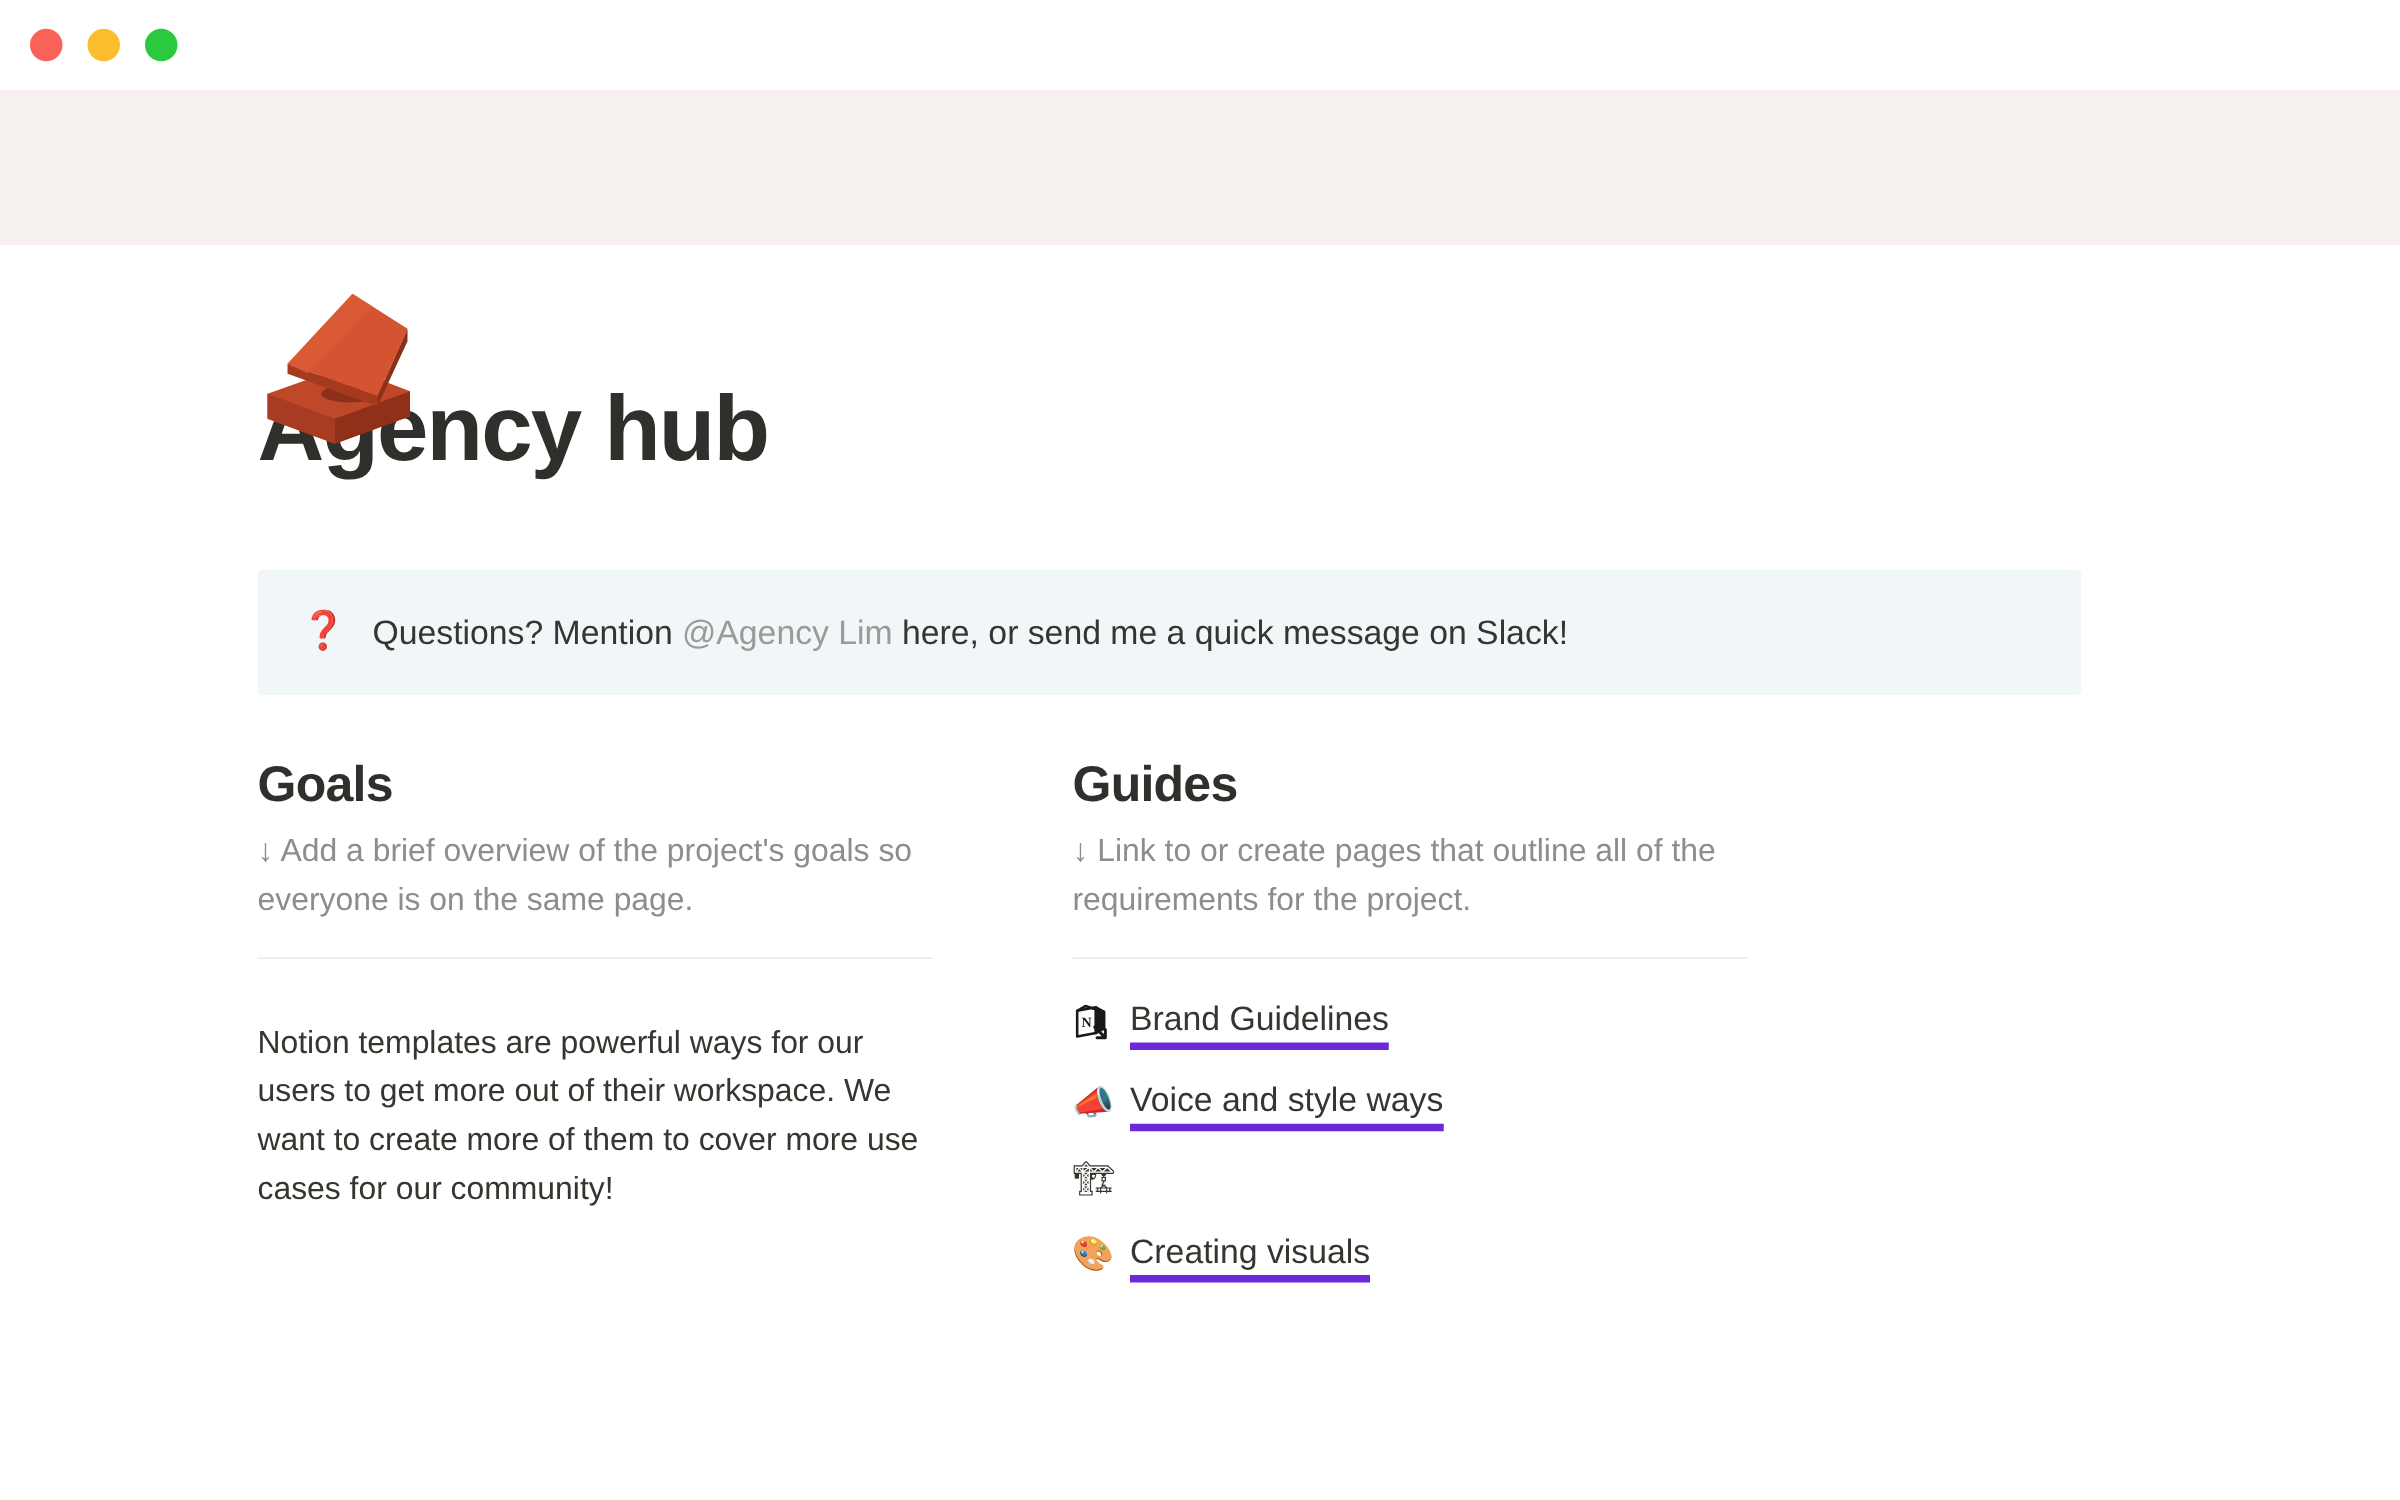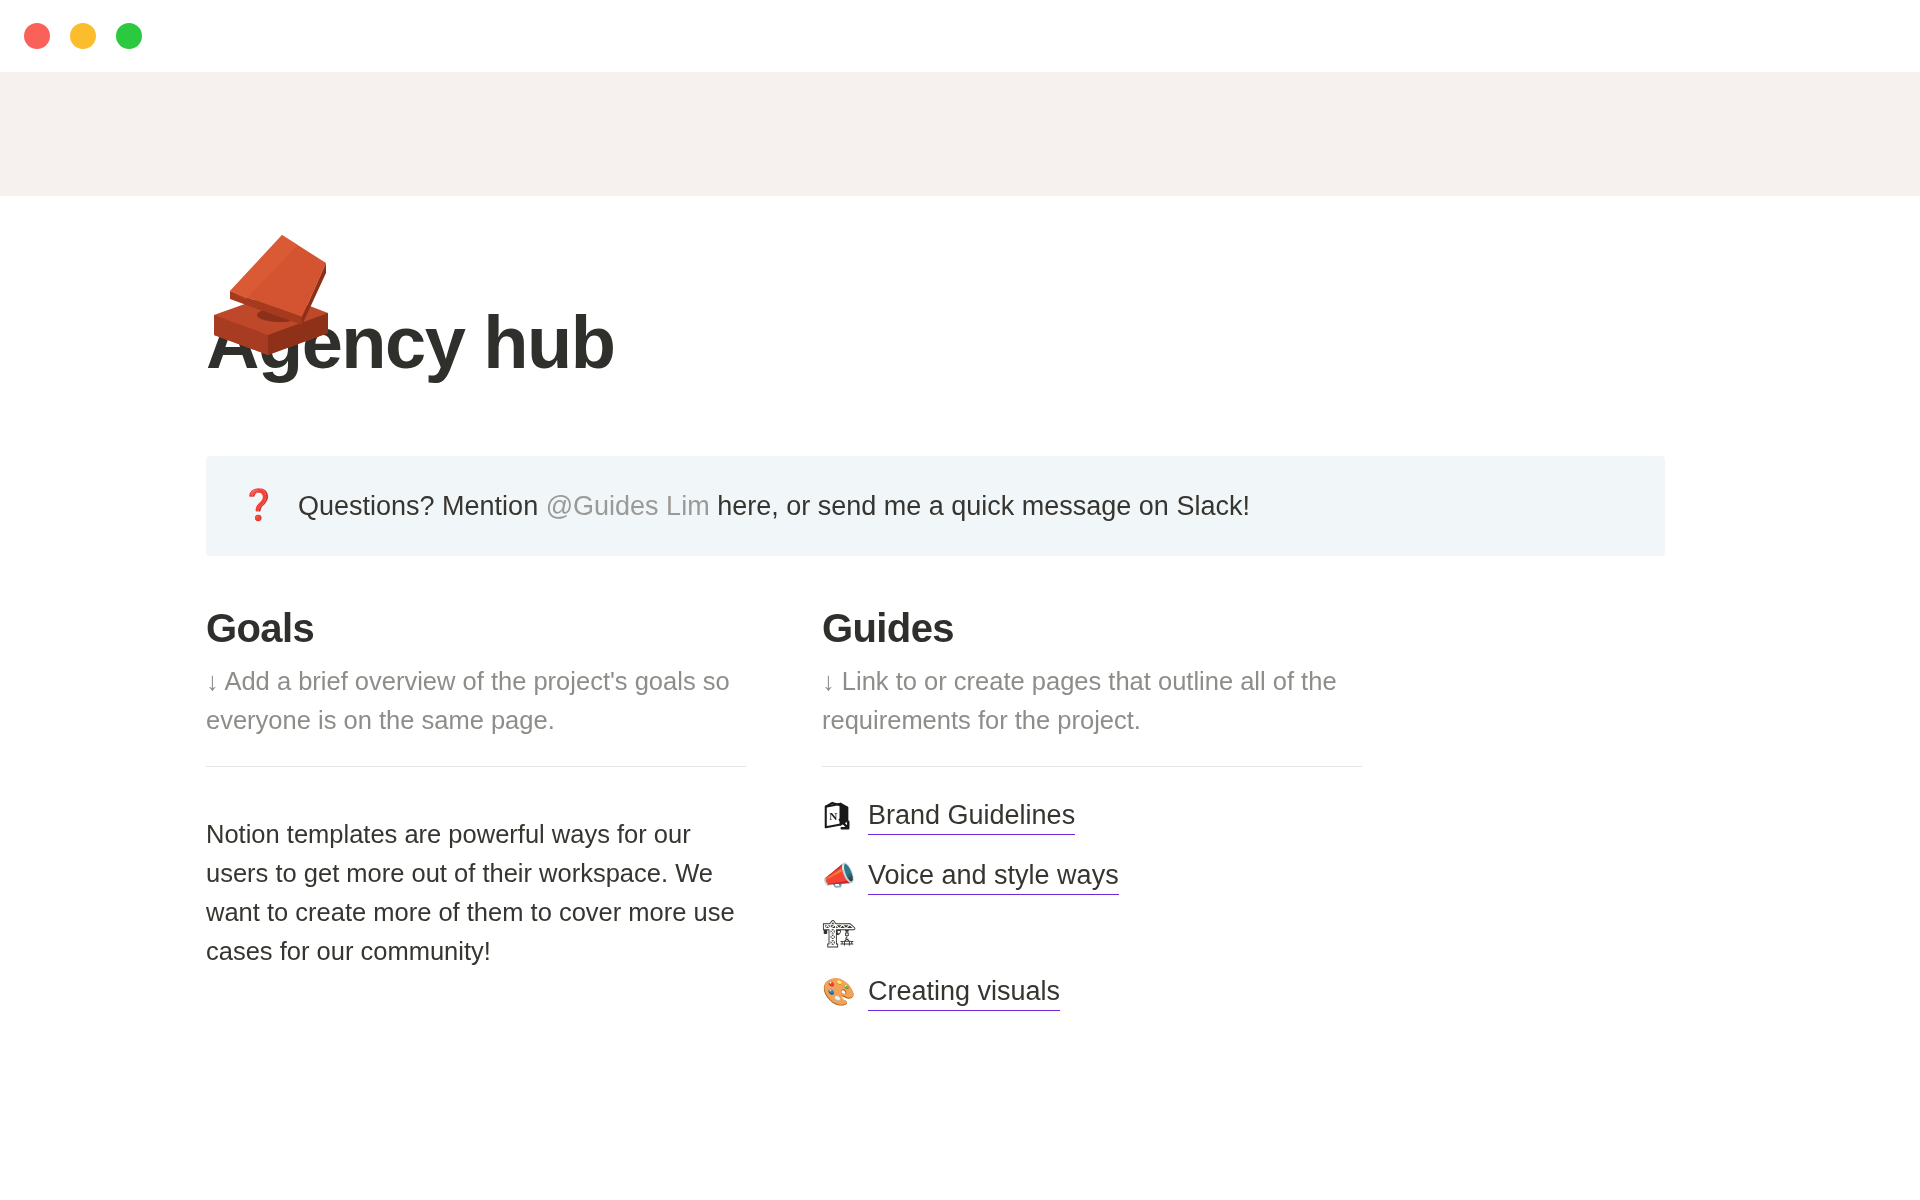--- a/index.html
+++ b/index.html
@@ -123,21 +123,21 @@
   }
   .callout-text .b { font-weight: normal; }
   .callout-text .mention {
     color: #9b9a97;
   }
 
   
   .columns {
     display: flex;
     margin-top: 48px;
-    gap: 76px;
+    gap: 112px;
   }
   .col { width: 540px; }
 
   .col-heading {
     font-size: 40px;
     font-weight: bold;
     color: #2f2f2b;
     letter-spacing: -0.6px;
     line-height: 1.2;
   }
@@ -180,21 +180,21 @@
     width: 32px;
     flex: 0 0 auto;
     text-align: center;
     font-family: "DejaVu Sans", sans-serif;
   }
 
   .link-label {
     font-size: 27px;
     line-height: 36px;
     color: #37352f;
-    border-bottom: 1px solid #6d28d9;
+    border-bottom: 6px solid #6d28d9;
     padding-bottom: 1px;
   }
 
   
   .notion-icon { width: 30px; height: 30px; display:block; }
 </style>
 </head>
 <body>
 
 <div class="window">
@@ -225,21 +225,21 @@
           <path d="M96 88 L120 34 L120 44 L96 96 Z" fill="#8d3018"></path>
           <path d="M24 62 L76 6 L92 16 L40 70 Z" fill="#e0603c" opacity="0.55"></path>
         </svg>
       </div>
 
       <h1 class="page-title">Agency hub</h1>
 
       <div class="callout">
         <span class="callout-icon">❓</span>
         <div class="callout-text">
-          <span class="b">Questions?</span><span> Mention </span><span class="mention">@Guides Lim</span><span> here, or send me a quick message on Slack!</span>
+          <span class="b">Questions?</span><span> Mention </span><span class="mention">@Agency Lim</span><span> here, or send me a quick message on Slack!</span>
         </div>
       </div>
 
       <div class="columns">
 
         <div class="col">
           <h2 class="col-heading">Goals</h2>
           <div class="hint">↓ Add a brief overview of the project's goals so everyone is on the same page.</div>
           <div class="divider"></div>
           <div class="body-text">Notion templates are powerful ways for our users to get more out of their workspace. We want to create more of them to cover more use cases for our community!</div>

